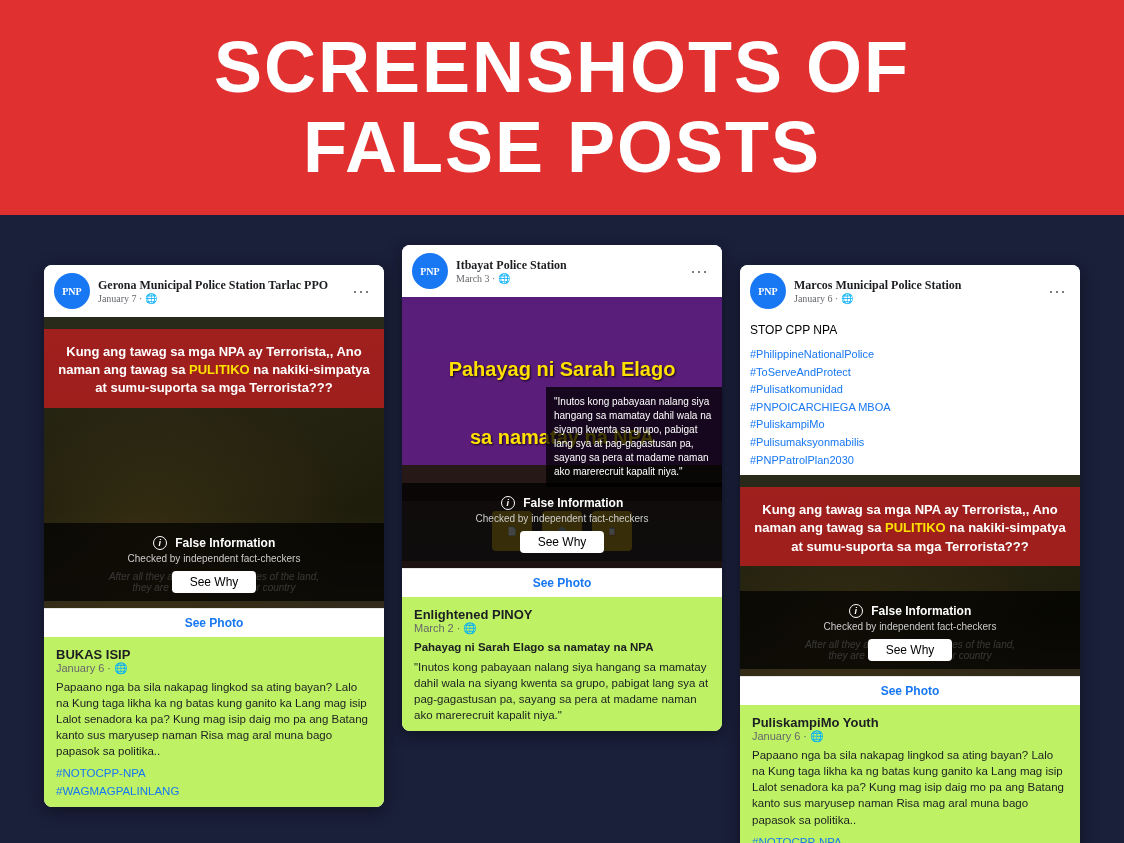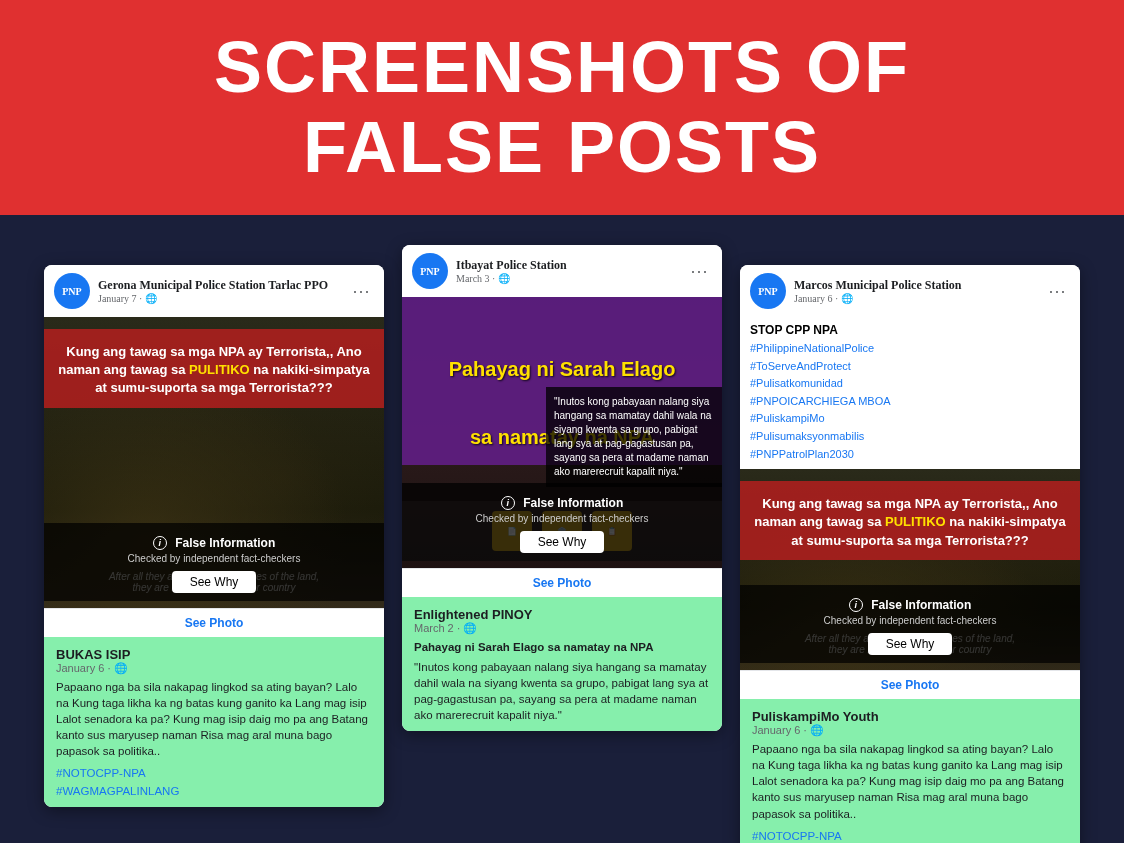--- a/index.html
+++ b/index.html
@@ -215,21 +215,21 @@
       cursor: pointer;
       position: absolute;
       bottom: 0;
       left: 0;
       right: 0;
       z-index: 3;
     }
 
     
     .post-body {
-      background: #86efac;
+      background: #bef264;
       padding: 10px 12px 8px;
     }
     .post-page-name2 {
       font-size: 13px;
       font-weight: bold;
       color: #1c1e21;
     }
     .post-date2 {
       font-size: 11px;
       color: #65676b;
@@ -466,21 +466,21 @@
         <div class="police-logo">PNP</div>
         <div>
           <div class="post-page-name">Marcos Municipal Police Station</div>
           <div class="post-date">January 6 · 🌐</div>
         </div>
       </div>
       <div class="post-menu">···</div>
     </div>
 
     <div class="hashtag-section">
-      <div style="font-weight:bold;font-size:12px;margin-bottom:3px;">STOP CPP NPA</div>
+      <div style="font-weight:normal;font-size:12px;margin-bottom:9px;">STOP CPP NPA</div>
       <div class="hashtag-line">#PhilippineNationalPolice</div>
       <div class="hashtag-line">#ToServeAndProtect</div>
       <div class="hashtag-line">#Pulisatkomunidad</div>
       <div class="hashtag-line">#PNPOICARCHIEGA MBOA</div>
       <div class="hashtag-line">#PuliskampiMo</div>
       <div class="hashtag-line">#Pulisumaksyonmabilis</div>
       <div class="hashtag-line">#PNPPatrolPlan2030</div>
     </div>
 
     <div class="post-image-area" style="height:230px;">

